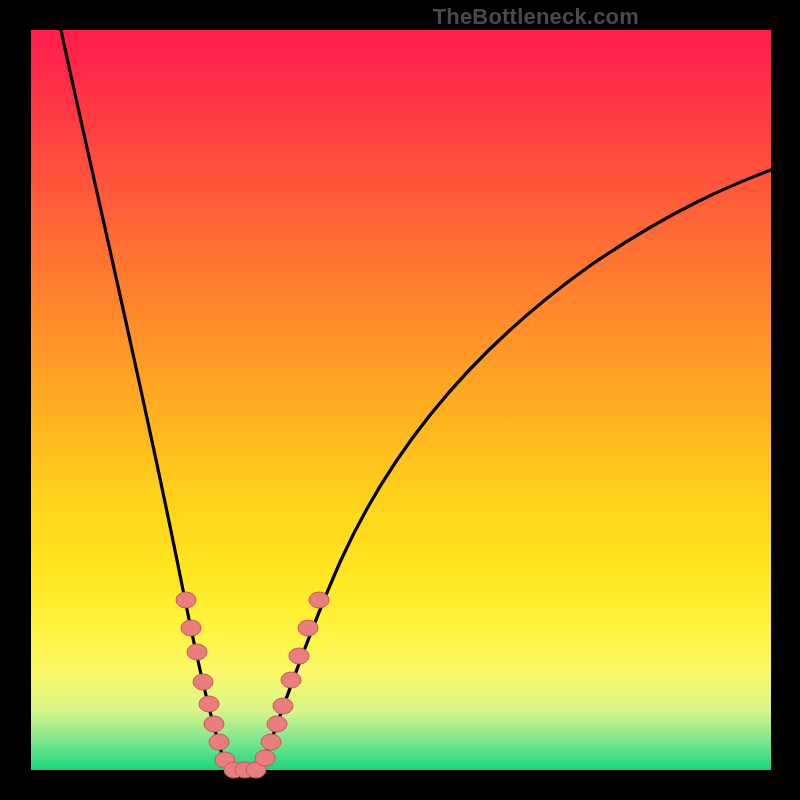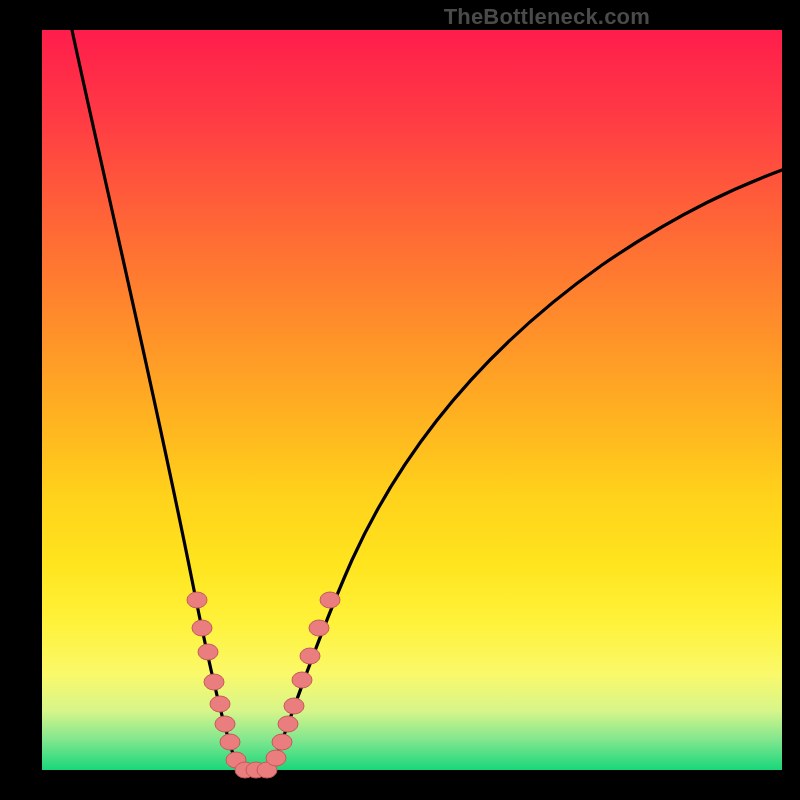--- a/index.html
+++ b/index.html
@@ -6,21 +6,21 @@
     margin: 0;
     padding: 0;
     width: 800px;
     height: 800px;
     overflow: hidden;
     background: #000;
     font-family: Arial, Helvetica, sans-serif;
   }
   .frame {
     position: absolute;
-    left: 12px;
+    left: 1px;
     top: 0;
     width: 668px;
     height: 800px;
     background: #000;
   }
   .plot {
     position: absolute;
     left: 30px;
     top: 30px;
     width: 740px;

